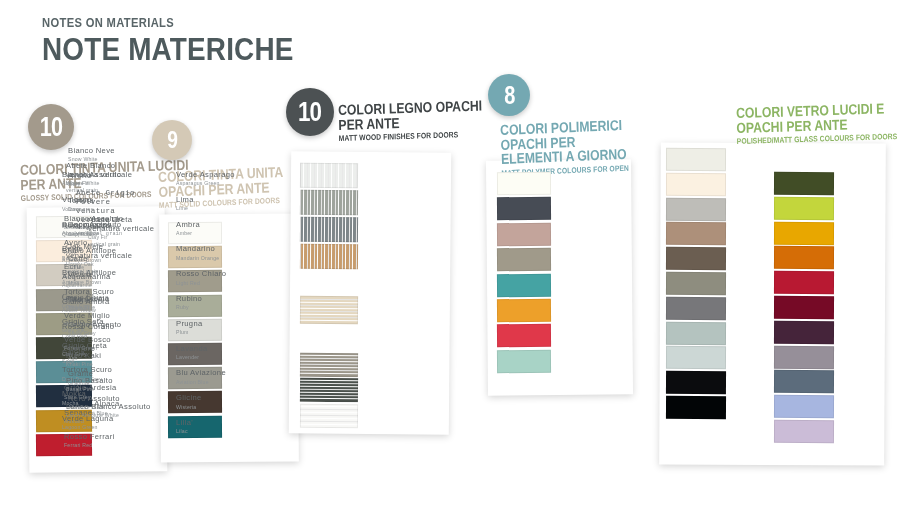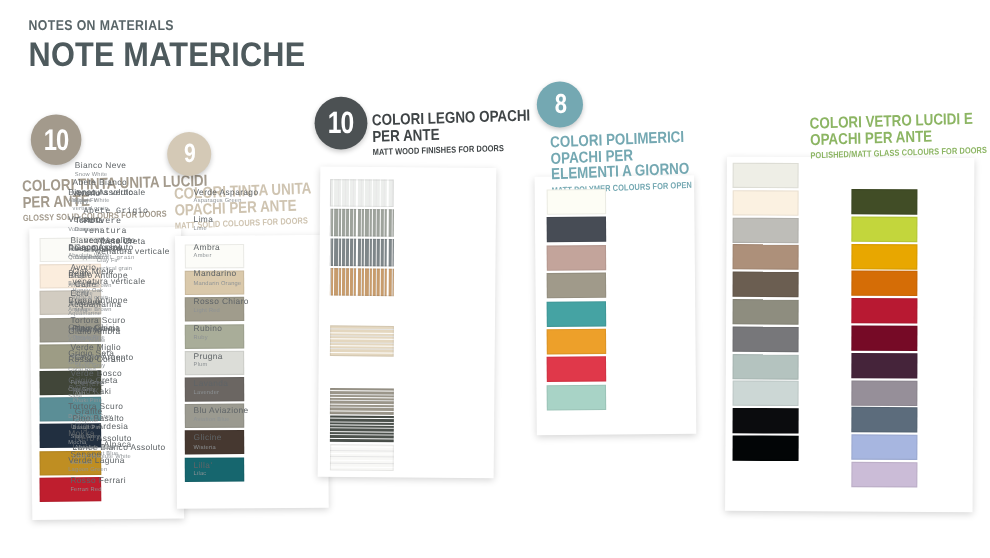--- a/index.html
+++ b/index.html
@@ -5,21 +5,21 @@
   * { box-sizing: border-box; margin: 0; padding: 0; }
   html, body {
     width: 900px; height: 507px;
     background: #ffffff;
     font-family: "Liberation Sans", sans-serif;
     overflow: hidden;
   }
   #stage { position: relative; width: 900px; height: 507px; background: #fff; }
 
   
-  .header { position: absolute; left: 26px; top: 16px; }
+  .header { position: absolute; left: 42px; top: 16px; }
   .header .eyebrow {
     font-family: "Liberation Sans Narrow", "Liberation Sans", sans-serif;
     font-size: 13px; font-weight: bold; letter-spacing: .4px;
     color: #596568; transform: scaleX(.86); transform-origin: left center;
     line-height: 1;
   }
   .header .title {
     font-family: "Liberation Sans Narrow", "Liberation Sans", sans-serif;
     font-size: 31px; font-weight: bold; letter-spacing: .2px;
     color: #4e5a5d; transform: scaleX(.9); transform-origin: left center;

